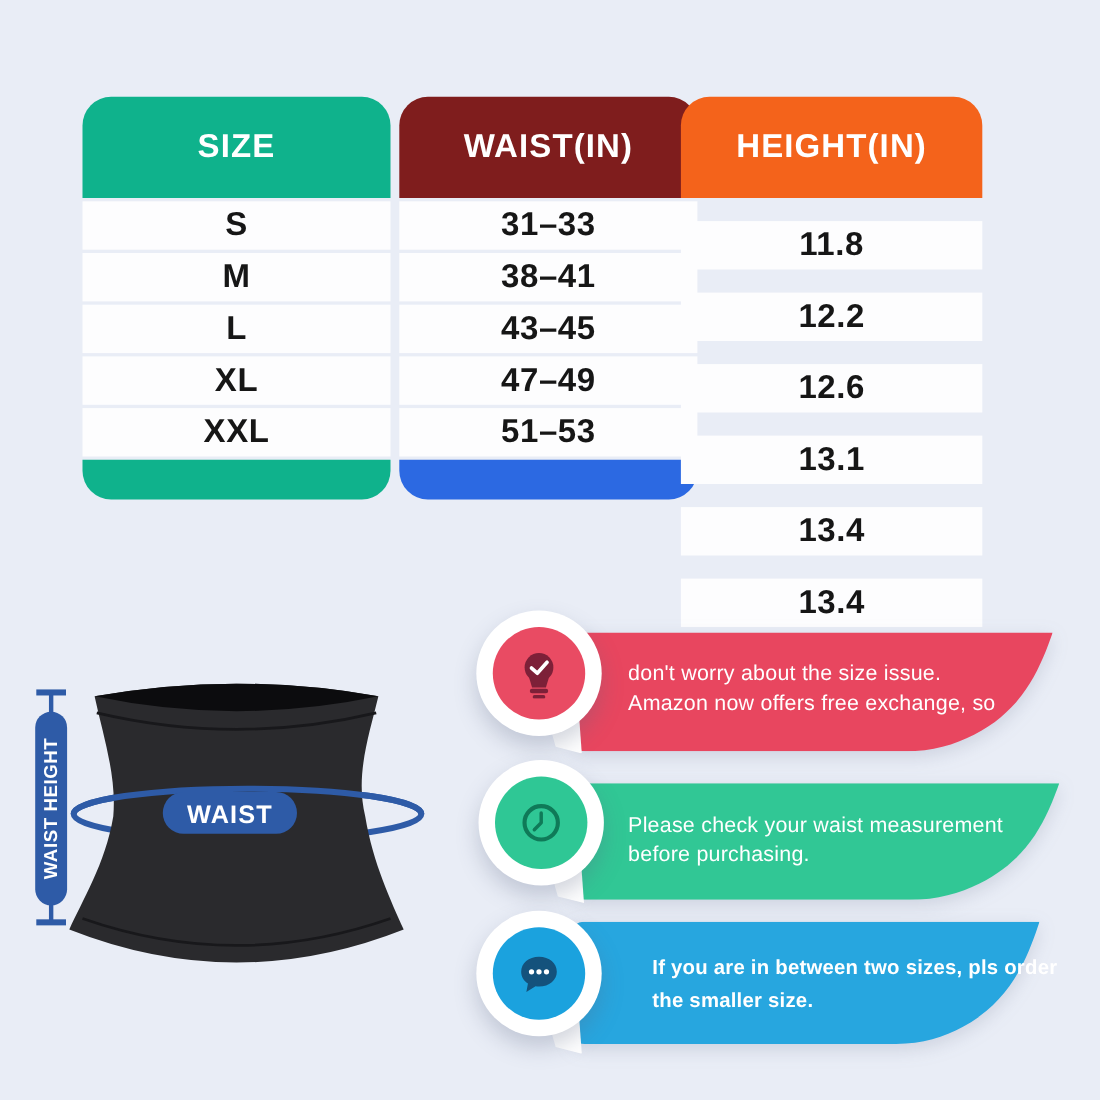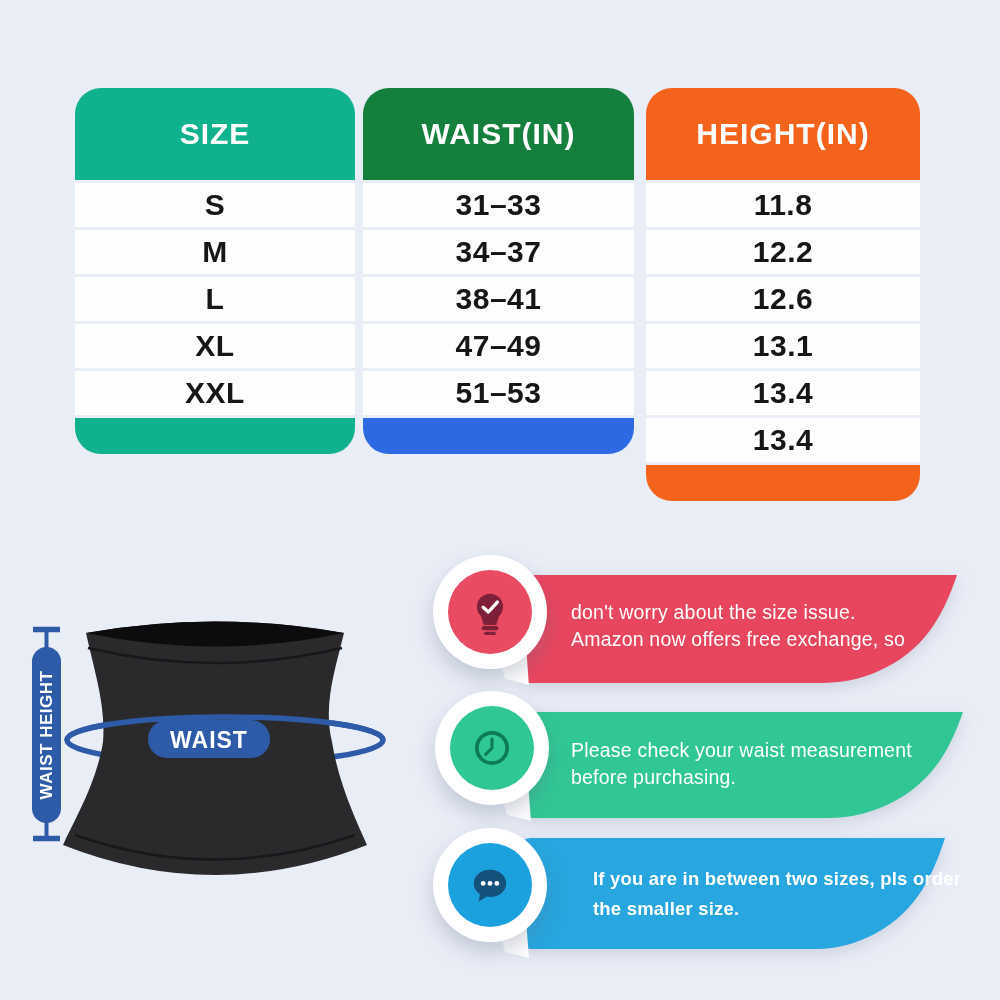--- a/index.html
+++ b/index.html
@@ -6,28 +6,28 @@
   .stage{
     position:relative;width:1000px;height:1000px;overflow:hidden;
     background:#e9edf6;
     font-family:"Liberation Sans","DejaVu Sans",sans-serif;
   }
   
   .size-table{position:absolute;left:75px;top:88px;width:845px;height:413px;}
   .col{position:absolute;top:0;display:flex;flex-direction:column;}
   .col-size{left:0;width:280px;}
   .col-waist{left:288px;width:271px;}
-  .col-height{left:571px;width:274px;}
+  .col-height{left:544px;width:274px;gap:18px;}
   .col-head{
     height:92px;border-radius:26px 26px 0 0;
     display:flex;align-items:center;justify-content:center;
     color:#fff;font-weight:bold;font-size:30px;letter-spacing:1px;
   }
   .col-size  .col-head{background:#0fb28c;}
-  .col-waist .col-head{background:#15803d;}
+  .col-waist .col-head{background:#7f1d1d;}
   .col-height .col-head{background:#f4631b;}
   .cell{
     height:44px;margin-top:3px;background:#fdfdfe;
     display:flex;align-items:center;justify-content:center;
     color:#161616;font-weight:bold;font-size:30px;letter-spacing:.5px;
   }
   .col-foot{height:36px;margin-top:3px;border-radius:0 0 26px 26px;}
   .col-size  .col-foot{background:#0fb28c;}
   .col-waist .col-foot{background:#2c69e2;}
   .col-height .col-foot{background:#f4631b;}
@@ -75,22 +75,22 @@
       <div class="cell">M</div>
       <div class="cell">L</div>
       <div class="cell">XL</div>
       <div class="cell">XXL</div>
       <div class="col-foot"></div>
     </div>
 
     <div class="col col-waist">
       <div class="col-head">WAIST(IN)</div>
       <div class="cell">31–33</div>
-      <div class="cell">34–37</div>
       <div class="cell">38–41</div>
+      <div class="cell">43–45</div>
       <div class="cell">47–49</div>
       <div class="cell">51–53</div>
       <div class="col-foot"></div>
     </div>
 
     <div class="col col-height">
       <div class="col-head">HEIGHT(IN)</div>
       <div class="cell">11.8</div>
       <div class="cell">12.2</div>
       <div class="cell">12.6</div>

